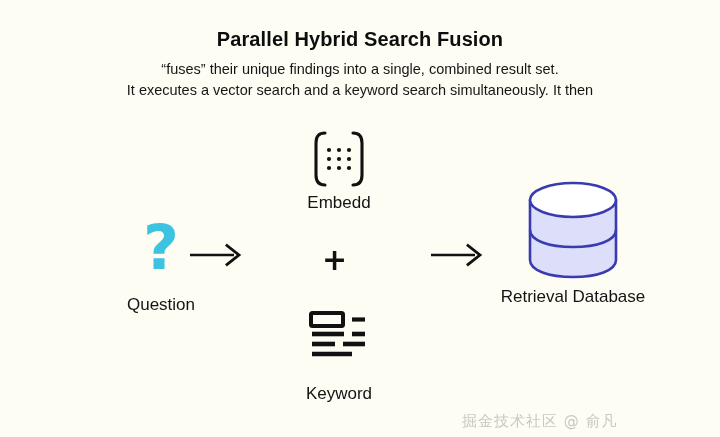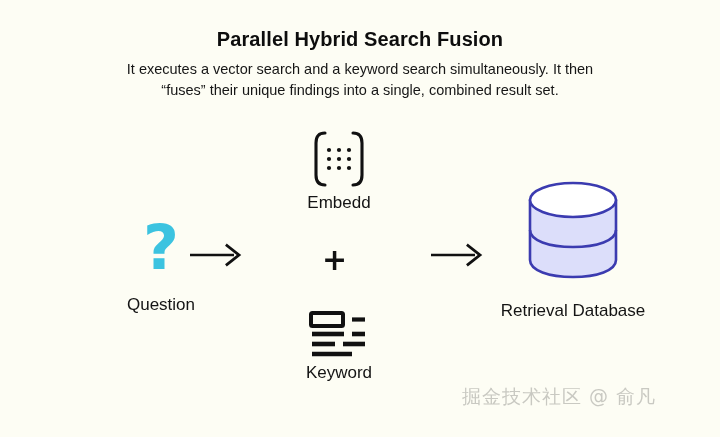--- a/index.html
+++ b/index.html
@@ -74,63 +74,63 @@
     align-items: center;
   }
   #question-node .node-label { margin-top: 16px; }
 
   
   #embedd-node { left: 274px; top: 130px; width: 130px; }
   #embedd-node .node-label { }
 
   
   #keyword-node { left: 274px; top: 310px; width: 130px; }
-  #keyword-node .node-label { }
+  #keyword-node .node-label { margin-top: 21px; }
 
   
   #database-node { left: 478px; top: 180px; width: 190px; }
-  #database-node .node-label { margin-top: 16px; }
+  #database-node .node-label { margin-top: 2px; }
 
   
   .arrow { position: absolute; }
   #arrow-1 { left: 189px; top: 242px; }
   #arrow-2 { left: 430px; top: 242px; }
   .plus-sign {
     position: absolute;
     left: 322px;
     top: 245px;
     font-size: 30px;
     font-weight: bold;
     line-height: 30px;
     color: #111111;
     font-family: "DejaVu Sans", sans-serif;
   }
 
   
   .watermark {
     position: absolute;
     left: 462px;
-    top: 384px;
-    font-size: 19px;
+    top: 412px;
+    font-size: 15px;
     color: #c9c9c2;
     letter-spacing: 1px;
     white-space: nowrap;
     font-family: "DejaVu Sans", sans-serif;
   }
 </style>
 </head>
 <body>
 
 <div id="canvas">
 
   <div class="header">
     <h1 class="title">Parallel Hybrid Search Fusion</h1>
     <div class="subtitle">
+      <span>“fuses” their unique findings into a single, combined result set.</span>
       <span>It executes a vector search and a keyword search simultaneously. It then</span>
-      <span>“fuses” their unique findings into a single, combined result set.</span>
     </div>
   </div>
 
   <div class="node" id="question-node">
     <div class="qmark">?</div>
     <div class="node-label">Question</div>
   </div>
 
   <div class="arrow" id="arrow-1">
     <svg width="56" height="26" viewBox="0 0 56 26" aria-hidden="true">

